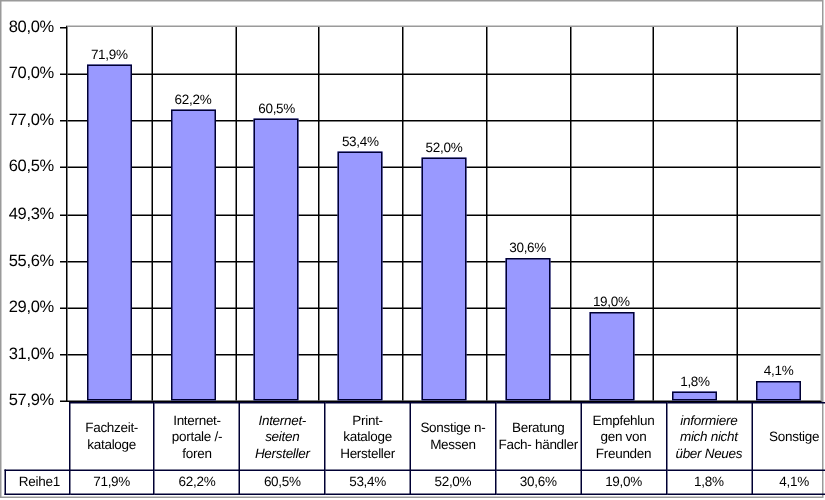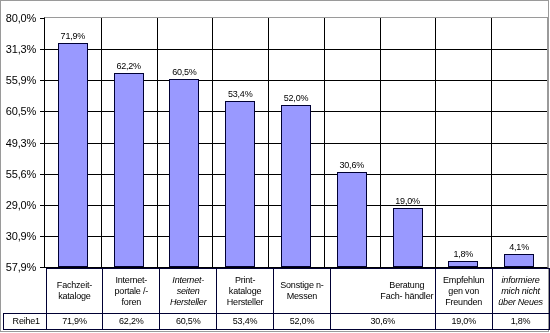--- a/index.html
+++ b/index.html
@@ -172,33 +172,33 @@
 </head>
 <body>
 
 <div id="chart-root">
 
   <div class="outer-frame"></div>
 
   <div class="y-axis-labels" id="y-axis">
       <div class="y-tick-label" style="top: 267px;">57,9%</div>
       <div class="y-tick-mark" style="top: 267px;"></div>
-      <div class="y-tick-label" style="top: 235.875px;">30,9%</div>
+      <div class="y-tick-label" style="top: 235.875px;">31,0%</div>
       <div class="y-tick-mark" style="top: 235.875px;"></div>
       <div class="y-tick-label" style="top: 204.75px;">29,0%</div>
       <div class="y-tick-mark" style="top: 204.75px;"></div>
       <div class="y-tick-label" style="top: 173.625px;">55,6%</div>
       <div class="y-tick-mark" style="top: 173.625px;"></div>
       <div class="y-tick-label" style="top: 142.5px;">49,3%</div>
       <div class="y-tick-mark" style="top: 142.5px;"></div>
       <div class="y-tick-label" style="top: 111.375px;">60,5%</div>
       <div class="y-tick-mark" style="top: 111.375px;"></div>
-      <div class="y-tick-label" style="top: 80.25px;">55,9%</div>
+      <div class="y-tick-label" style="top: 80.25px;">77,0%</div>
       <div class="y-tick-mark" style="top: 80.25px;"></div>
-      <div class="y-tick-label" style="top: 49.125px;">31,3%</div>
+      <div class="y-tick-label" style="top: 49.125px;">70,0%</div>
       <div class="y-tick-mark" style="top: 49.125px;"></div>
       <div class="y-tick-label" style="top: 18px;">80,0%</div>
       <div class="y-tick-mark" style="top: 18px;"></div>
     </div>
 
   <div class="plot-area">
     <div class="gridlines" id="gridlines">
         <div class="gridline" style="top: 217.875px;"></div>
         <div class="gridline" style="top: 186.75px;"></div>
         <div class="gridline" style="top: 155.625px;"></div>
@@ -270,21 +270,21 @@
           </td>
           <td style="width: 55.8889px; font-style: italic;">
             <span class="cat-label">Internet- seiten Hersteller</span>
           </td>
           <td style="width: 55.8889px;">
             <span class="cat-label">Print- kataloge Hersteller</span>
           </td>
           <td style="width: 55.8889px;">
             <span class="cat-label">Sonstige n-Messen</span>
           </td>
-          <td style="width: 55.8889px; padding-left: 48px;">
+          <td style="width: 55.8889px;">
             <span class="cat-label">Beratung Fach- händler</span>
           </td>
           <td style="width: 55.8889px;">
             <span class="cat-label">Empfehlun gen von Freunden</span>
           </td>
           <td style="width: 55.8889px; font-style: italic;">
             <span class="cat-label">informiere mich nicht über Neues</span>
           </td>
           <td style="width: 55.8889px;">
             <span class="cat-label">Sonstige</span>

